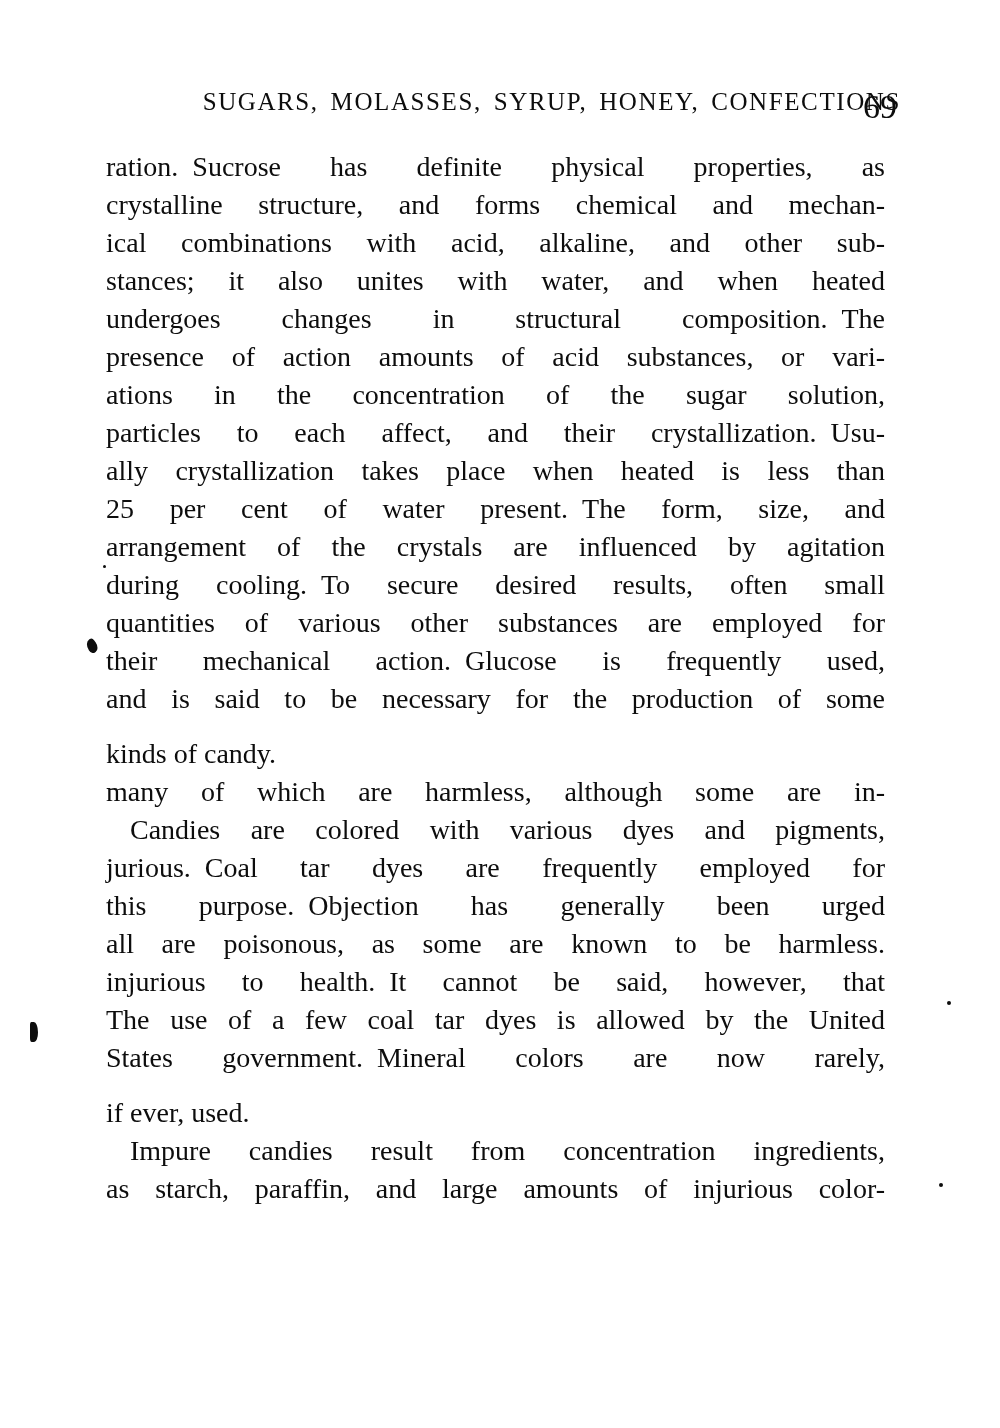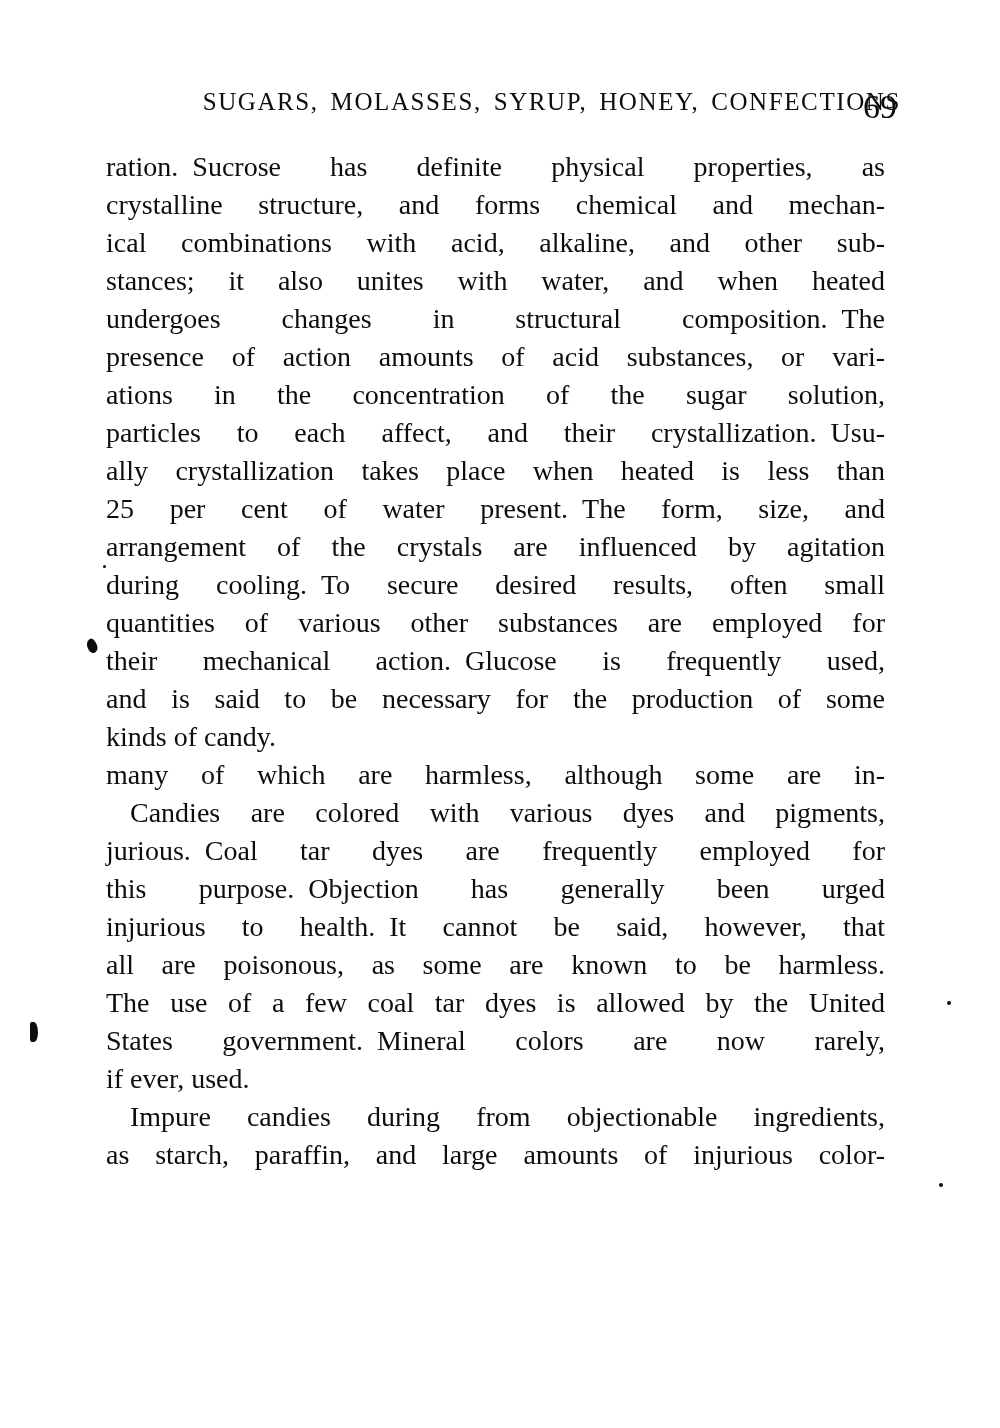--- a/index.html
+++ b/index.html
@@ -50,20 +50,21 @@
   .line {
     text-align: justify;
     text-align-last: justify;
     -moz-text-align-last: justify;
     height: 38px;
     overflow: visible;
   }
   .line-indent { text-indent: 24px; }
   .line-last {
     text-align-last: left;
+    margin-top: 17px;
     -moz-text-align-last: left;
   }
   .scan-artifacts {
     position: absolute;
     inset: 0;
     pointer-events: none;
   }
   .ink-mark {
     position: absolute;
     background: #0d0d0d;
@@ -106,28 +107,28 @@
         <div class="line">quantities of various other substances are employed for</div>
         <div class="line">their mechanical action. Glucose is frequently used,</div>
         <div class="line">and is said to be necessary for the production of some</div>
         <div class="line line-last">kinds of candy.</div>
       </div>
       <div class="paragraph">
         <div class="line">many of which are harmless, although some are in-</div>
         <div class="line line-indent">Candies are colored with various dyes and pigments,</div>
         <div class="line">jurious. Coal tar dyes are frequently employed for</div>
         <div class="line">this purpose. Objection has generally been urged</div>
+        <div class="line">all are poisonous, as some are known to be harmless.</div>
         <div class="line">injurious to health. It cannot be said, however, that</div>
-        <div class="line">all are poisonous, as some are known to be harmless.</div>
         <div class="line">The use of a few coal tar dyes is allowed by the United</div>
         <div class="line">States government. Mineral colors are now rarely,</div>
         <div class="line line-last">if ever, used.</div>
       </div>
       <div class="paragraph">
-        <div class="line line-indent">Impure candies during from objectionable ingredients,</div>
+        <div class="line line-indent">Impure candies result from concentration ingredients,</div>
         <div class="line">as starch, paraffin, and large amounts of injurious color-</div>
       </div>
     </div>
 
   <div class="scan-artifacts">
       <span class="ink-mark blot-comma" style="left: 87px; top: 639px; width: 10px; height: 14px;"></span>
       <span class="ink-mark blot-vertical" style="left: 30px; top: 1022px; width: 8px; height: 20px;"></span>
       <span class="ink-mark speck" style="left: 103px; top: 565px; width: 3px; height: 3px;"></span>
       <span class="ink-mark speck" style="left: 947px; top: 1001px; width: 4px; height: 4px;"></span>
       <span class="ink-mark speck" style="left: 939px; top: 1183px; width: 4px; height: 4px;"></span>

